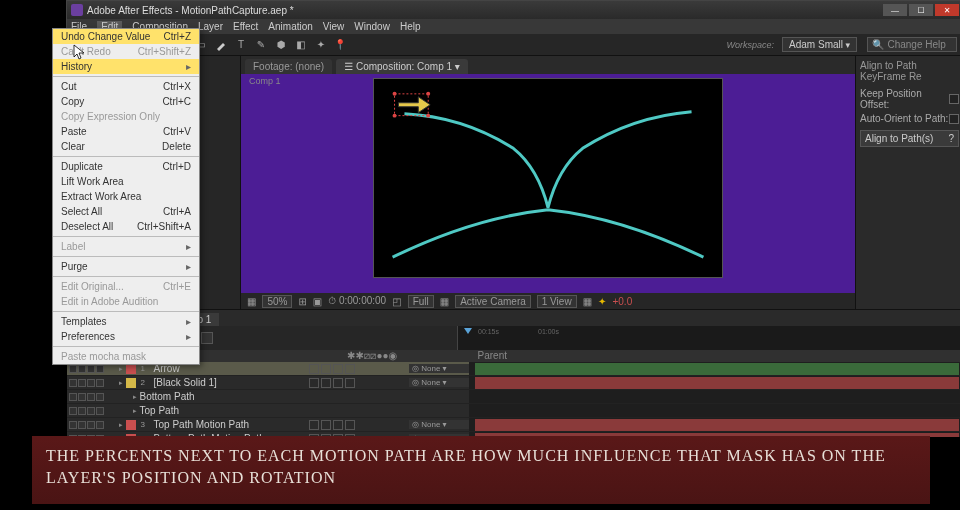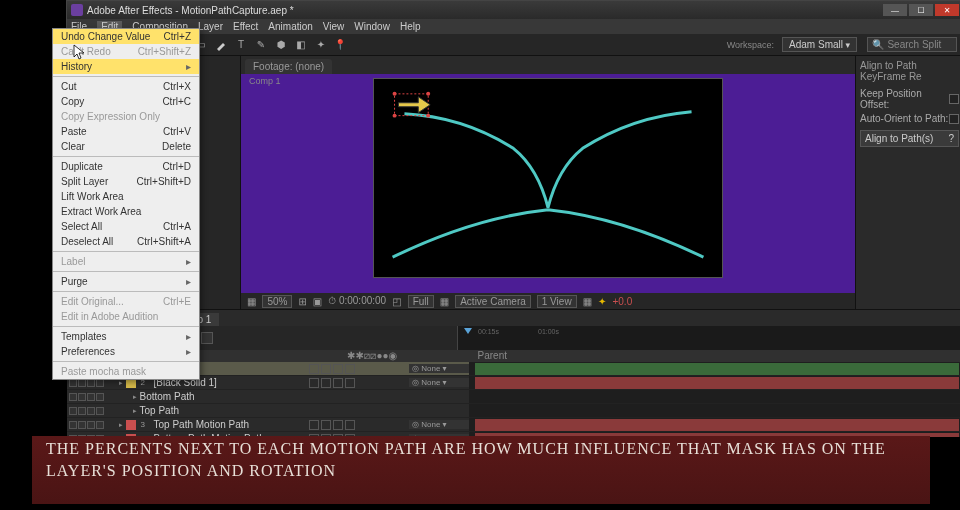--- a/index.html
+++ b/index.html
@@ -11,21 +11,21 @@
 .winbtns { margin-left: auto; display: flex; gap: 2px; }
 .winbtn { width: 24px; height: 12px; background: #555; color: #fff; font-size: 8px; display: flex; align-items: center; justify-content: center; }
 .winbtn.close { background: #c0392b; }
 .menubar { height: 15px; background: #383838; display: flex; align-items: center; padding: 0 4px; color: #ccc; font-size: 9px; gap: 10px; }
 .menubar .open { background: #5a5a5a; padding: 0 4px; }
 
 .toolbar { height: 22px; background: #262626; border-bottom: 1px solid #111; display: flex; align-items: center; padding: 0 6px; gap: 4px; color: #999; }
 .tool { width: 16px; height: 16px; display: flex; align-items: center; justify-content: center; color: #aaa; }
 .tool svg { width: 12px; height: 12px; }
 .toolbar .spacer { flex: 1; }
-.workspace-lbl { color: #888; font-size: 9px; margin-right: 4px; }
+.workspace-lbl { color: #888; font-size: 9px; margin-right: 4px; font-style: italic; }
 .workspace-dd { background: #333; border: 1px solid #555; padding: 1px 6px; color: #ccc; font-size: 9px; }
 .search { background: #333; border: 1px solid #555; padding: 1px 4px; color: #888; font-size: 9px; width: 90px; margin-left: 6px; display: flex; align-items: center; gap: 3px; }
 
 .mainrow { display: flex; height: 253px; }
 .leftpanel { width: 174px; background: #262626; border-right: 1px solid #111; }
 .comp-panel { flex: 1; background: #4c1d95; position: relative; }
 .comp-tabs { height: 18px; background: #2a2a2a; display: flex; align-items: flex-end; padding-left: 4px; gap: 4px; font-size: 9px; color: #999; }
 .comp-tabs .tab { background: #333; padding: 2px 8px; border-top-left-radius: 3px; border-top-right-radius: 3px; }
 .comp-tabs .tab.active { background: #3a3a3a; color: #ccc; }
 .viewer { position: absolute; top: 22px; left: 50%; transform: translateX(-50%); width: 350px; height: 200px; background: #000; border: 1px solid #555; }
@@ -78,21 +78,21 @@
 
 .editmenu { position: absolute; left: 52px; top: 28px; width: 148px; background: #eeeeee; border: 1px solid #888; box-shadow: 2px 2px 6px rgba(0,0,0,.4); font-size: 9px; color: #333; z-index: 100; }
 .editmenu .mi { display: flex; justify-content: space-between; padding: 2px 8px; }
 .editmenu .mi.disabled { color: #999; }
 .editmenu .mi.hl { background: #ffe26b; justify-content: space-between; }
 .editmenu hr { border: none; border-top: 1px solid #bbb; margin: 2px 0; }
 .editmenu .arrow { color: #666; }
 
 .cursor { position: absolute; left: 73px; top: 44px; z-index: 200; pointer-events: none; }
 
-.caption { position: absolute; left: 32px; right: 30px; top: 436px; height: 68px; background: linear-gradient(#5a1818,#4a1414); color: #e8e0d8; font-family: "Trajan Pro", Georgia, serif; font-size: 16px; letter-spacing: 1px; padding: 2px 14px; line-height: 1.4; text-transform: uppercase; font-variant: small-caps; }
+.caption { position: absolute; left: 32px; right: 30px; top: 436px; height: 68px; background: linear-gradient(#5a1818,#4a1414); color: #e8e0d8; font-family: "Trajan Pro", Georgia, serif; font-size: 16px; letter-spacing: 1px; padding: 9px 14px; line-height: 1.4; text-transform: uppercase; font-variant: small-caps; }
 </style>
 </head>
 <body>
 
 <div class="window" data-interactable="false">
   <div class="titlebar" data-interactable="false">
     <span class="ae-icon" data-interactable="false"></span>
     <span data-interactable="false">Adobe After Effects - MotionPathCapture.aep *</span>
     <div class="winbtns">
       <div class="winbtn" data-interactable="true">—</div>
@@ -153,30 +153,33 @@
     <div class="tool" data-interactable="true">✎</div>
     <div class="tool" data-interactable="true">⬢</div>
     <div class="tool" data-interactable="true">◧</div>
     <div class="tool" data-interactable="true">✦</div>
     <div class="tool" data-interactable="true">📍</div>
     <div class="spacer"></div>
     <span class="workspace-lbl" data-interactable="false">Workspace:</span>
     <div class="workspace-dd" data-interactable="true"><span>Adam Small</span> ▾</div>
     <div class="search" data-interactable="true">
       <span data-interactable="false">🔍</span>
-      <span data-interactable="false">Search Split</span>
+      <span data-interactable="false">Change Help</span>
     </div>
   </div>
 
   <div class="mainrow">
     <div class="leftpanel" data-interactable="true"></div>
 
     <div class="comp-panel" data-interactable="false">
       <div class="comp-tabs" data-interactable="false">
         <div class="tab" data-interactable="true">Footage: (none)</div>
+        <div class="tab active" data-interactable="true">
+          <span data-interactable="false">☰ </span><span>Composition: Comp 1</span> ▾
+        </div>
       </div>
       <div style="position:absolute;top:20px;left:8px;color:#888;font-size:9px" data-interactable="false">Comp 1</div>
       <div class="viewer" data-interactable="true">
         <svg viewBox="0 0 350 200">
           <path d="M 30 35 Q 90 38 140 70 Q 165 90 175 130 Q 185 90 210 70 Q 260 38 320 33" stroke="#4fc9c4" stroke-width="3" fill="none"></path>
           <path d="M 18 180 Q 100 140 175 132 Q 250 140 332 180" stroke="#4fc9c4" stroke-width="3" fill="none"></path>
           <rect x="20" y="15" width="34" height="22" fill="none" stroke="#d44" stroke-dasharray="2 2"></rect>
           <circle cx="20" cy="15" r="2" fill="#d44"></circle>
             <circle cx="54" cy="15" r="2" fill="#d44"></circle>
           <circle cx="20" cy="37" r="2" fill="#d44"></circle>
@@ -415,24 +418,20 @@
     <div class="mi" data-interactable="true">
       <span>Clear</span>
       <span>Delete</span>
     </div>
     <hr>
     <div class="mi" data-interactable="true">
       <span>Duplicate</span>
       <span>Ctrl+D</span>
     </div>
     <div class="mi" data-interactable="true">
-      <span>Split Layer</span>
-      <span>Ctrl+Shift+D</span>
-    </div>
-    <div class="mi" data-interactable="true">
       <span>Lift Work Area</span>
       <span></span>
     </div>
     <div class="mi" data-interactable="true">
       <span>Extract Work Area</span>
       <span></span>
     </div>
     <div class="mi" data-interactable="true">
       <span>Select All</span>
       <span>Ctrl+A</span>

